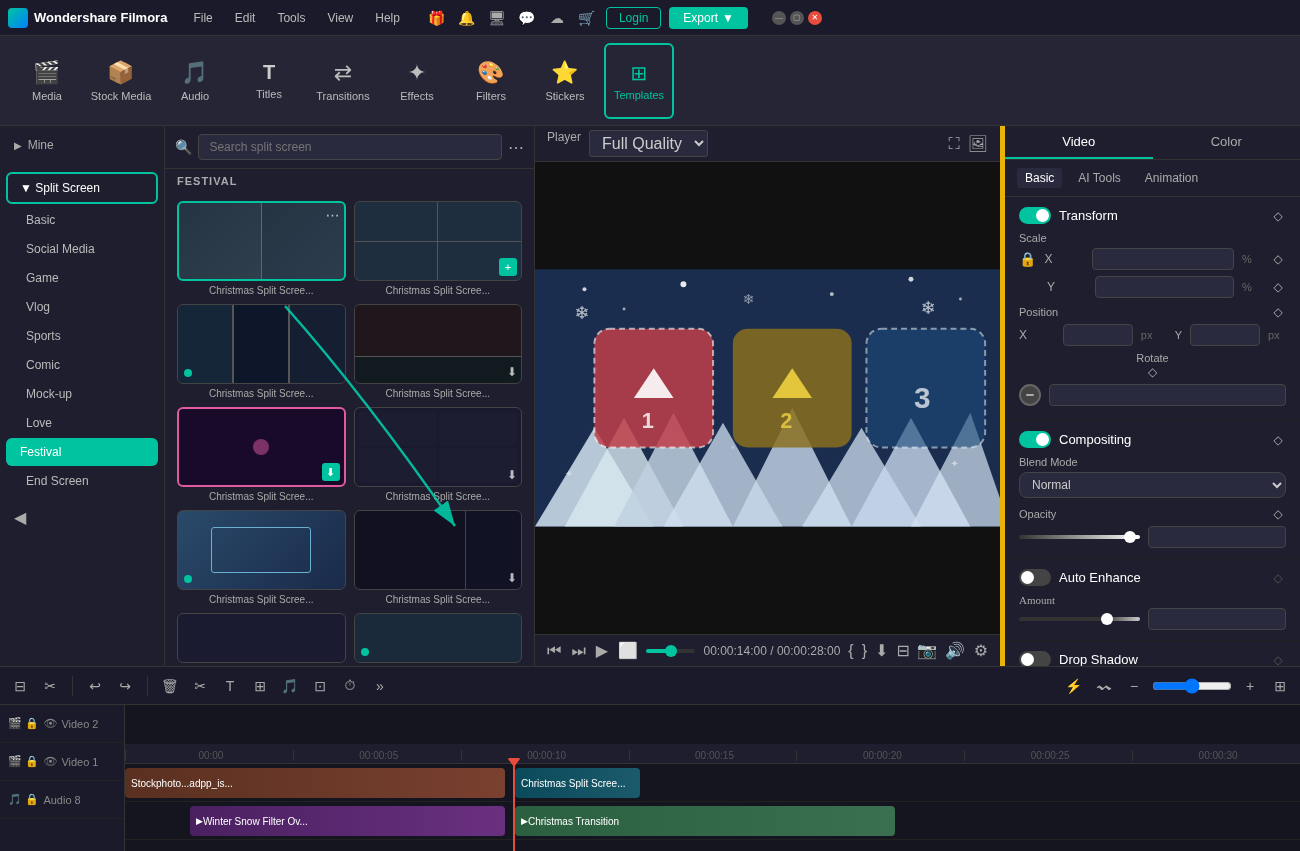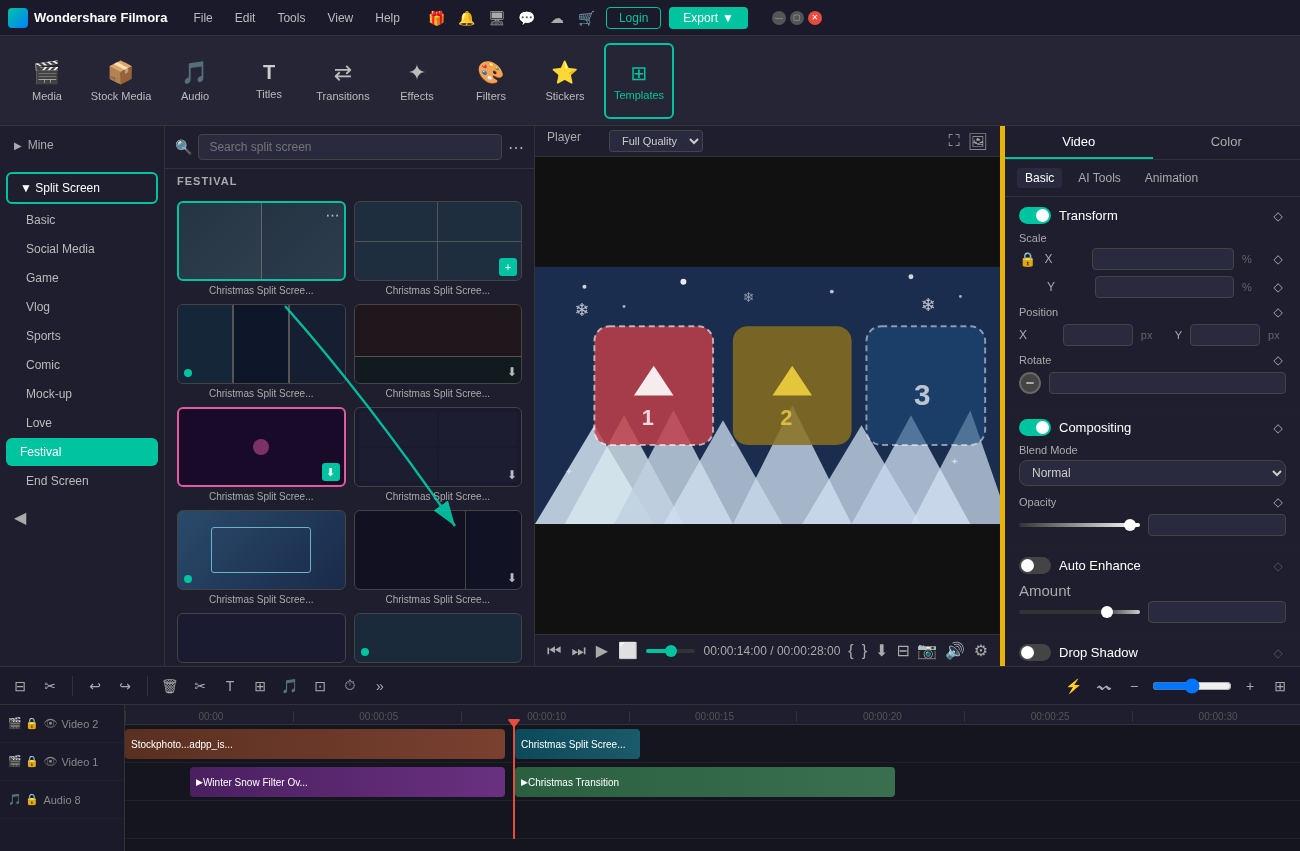--- a/index.html
+++ b/index.html
@@ -51,21 +51,21 @@
     .grid-thumb { width: 100%; height: 80px; background: #2a2a3e; border-radius: 6px; position: relative; overflow: hidden; border: 1px solid #444; }
     .grid-label { font-size: 10px; color: #aaa; text-align: center; overflow: hidden; text-overflow: ellipsis; white-space: nowrap; }
     .thumb-more { position: absolute; top: 4px; right: 4px; color: #fff; font-size: 14px; opacity: 0.7; }
     .thumb-dl { position: absolute; bottom: 4px; right: 4px; color: #fff; font-size: 12px; opacity: 0.7; }
     .thumb-add { position: absolute; bottom: 4px; right: 4px; color: #fff; font-size: 14px; background: #00c4a0; border-radius: 3px; width: 18px; height: 18px; display: flex; align-items: center; justify-content: center; font-size: 11px; }
 
     
     .preview-area { flex: 1; background: #111; display: flex; flex-direction: column; position: relative; }
     .preview-toolbar { display: flex; gap: 8px; padding: 4px 12px; background: #1e1e2e; border-bottom: 1px solid #333; }
     .preview-label { color: #aaa; font-size: 12px; }
-    .quality-select { background: #2a2a3e; border: 1px solid #444; color: #ccc; padding: 3px 8px; border-radius: 3px; font-size: 11px; cursor: pointer; margin-left: 20px; }
+    .quality-select { background: #2a2a3e; border: 1px solid #444; color: #ccc; padding: 3px 8px; border-radius: 3px; font-size: 16px; cursor: pointer; }
     .preview-icons { display: flex; gap: 8px; margin-left: auto; align-items: center; }
     .preview-icon { color: #aaa; cursor: pointer; font-size: 16px; }
     .preview-canvas { flex: 1; position: relative; overflow: hidden; }
     .preview-controls { display: flex; align-items: center; gap: 8px; padding: 6px 12px; background: #1e1e2e; border-top: 1px solid #333; }
     .progress-bar { flex: 1; height: 4px; background: #333; border-radius: 2px; position: relative; cursor: pointer; }
     .progress-fill { height: 100%; background: #00c4a0; border-radius: 2px; }
     .progress-thumb { width: 12px; height: 12px; background: #00c4a0; border-radius: 50%; position: absolute; top: -4px; transform: translateX(-50%); }
     .time-display { color: #aaa; font-size: 12px; }
     .ctrl-btn { color: #aaa; cursor: pointer; font-size: 16px; }
     .ctrl-btns { display: flex; gap: 10px; align-items: center; margin-right: auto; }
@@ -105,21 +105,21 @@
     
     .timeline { height: 185px; background: #151520; border-top: 1px solid #333; display: flex; flex-direction: column; }
     .timeline-toolbar { display: flex; align-items: center; gap: 6px; padding: 4px 8px; border-bottom: 1px solid #333; background: #1a1a2a; height: 38px; }
     .tl-btn { width: 24px; height: 24px; display: flex; align-items: center; justify-content: center; color: #aaa; cursor: pointer; border-radius: 3px; font-size: 14px; }
     .tl-separator { width: 1px; height: 20px; background: #333; margin: 0 4px; }
     .tl-right { margin-left: auto; display: flex; gap: 6px; align-items: center; }
     .timeline-body { display: flex; flex: 1; overflow: hidden; }
     .timeline-labels { width: 125px; background: #1a1a2a; border-right: 1px solid #333; display: flex; flex-direction: column; }
     .tl-label-row { display: flex; align-items: center; height: 38px; padding: 0 8px; border-bottom: 1px solid #222; gap: 4px; color: #888; font-size: 11px; }
     .timeline-content { flex: 1; overflow: auto; position: relative; }
-    .tl-ruler { height: 20px; background: #1e1e2e; border-bottom: 1px solid #333; display: flex; align-items: flex-end; }
+    .tl-ruler { height: 20px; background: #1e1e2e; border-bottom: 1px solid #333; display: flex; align-items: flex-end; margin-top: 39px; }
     .tl-ruler-marks { display: flex; width: 100%; padding: 0 0 2px 0; }
     .tl-mark { flex: 1; text-align: center; font-size: 10px; color: #555; border-left: 1px solid #333; padding-left: 3px; }
     .tl-tracks { display: flex; flex-direction: column; }
     .tl-track { height: 38px; border-bottom: 1px solid #222; position: relative; }
     .tl-clip { position: absolute; top: 4px; height: 30px; border-radius: 4px; overflow: hidden; display: flex; align-items: center; font-size: 10px; color: #fff; padding: 0 6px; white-space: nowrap; }
     .clip-video1 { background: linear-gradient(90deg, #5a3020, #7a4030); left: 0; width: 380px; }
     .playhead { position: absolute; top: 0; bottom: 0; width: 2px; background: #e74c3c; left: 385px; z-index: 10; }
     .playhead::before { content: ''; position: absolute; top: -5px; left: -5px; width: 0; height: 0; border-left: 6px solid transparent; border-right: 6px solid transparent; border-top: 8px solid #e74c3c; }
 
     
@@ -503,21 +503,21 @@
           <span class="row-label">X</span>
           <input class="row-input" style="width: 70px;">
           <span class="row-unit">px</span>
           <span style="color:#aaa;font-size:11px;margin-left:8px;">Y</span>
           <input class="row-input" style="width: 70px;">
           <span class="row-unit">px</span>
         </div>
       </div>
 
       <div>
-        <div style="display:flex;align-items:center;justify-content:space-between;margin-bottom:4px;">
+        <div style="display:flex;align-items:center;justify-content:space-between;margin-bottom:4px;flex-direction:column;">
           <span style="color:#aaa;font-size:11px;">Rotate</span>
           <button class="diamond-btn">◇</button>
         </div>
         <div class="rotate-row">
           <div class="rotate-wheel">
             <div style="width:8px;height:2px;background:#aaa;border-radius:1px;"></div>
           </div>
           <input class="rotate-input" style="">
         </div>
       </div>
@@ -559,21 +559,21 @@
     <div class="right-section">
       <div class="section-header">
         <div class="toggle-row">
           <div class="toggle toggle-off">
             <div class="toggle-knob toggle-knob-off"></div>
           </div>
           <span class="section-title">Auto Enhance</span>
         </div>
         <button class="diamond-btn" style="color:#555;">◇</button>
       </div>
-      <div style="color:#aaa;font-size:15px;margin-bottom:2px;">Amount</div>
+      <div style="color:#aaa;font-size:11px;margin-bottom:2px;font-family:Liberation Serif, serif;">Amount</div>
       <div style="display:flex;align-items:center;gap:8px;">
         <div class="amount-slider" style="flex:1;">
           <div class="amount-thumb"></div>
         </div>
         <input class="row-input" style="width: 60px;">
       </div>
     </div>
 
     <div class="right-section">
       <div class="section-header">

